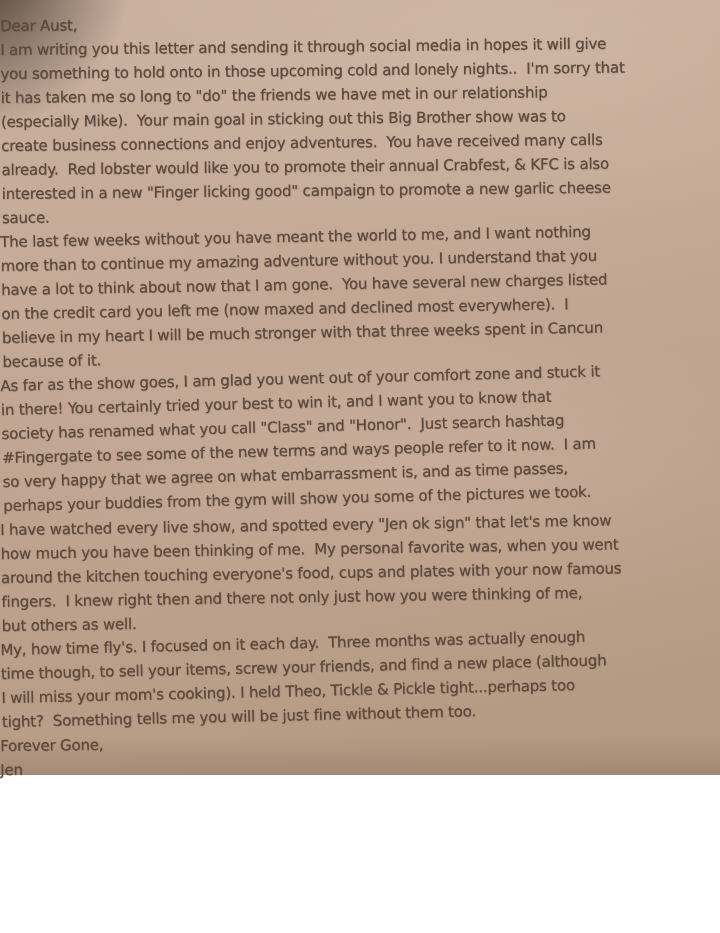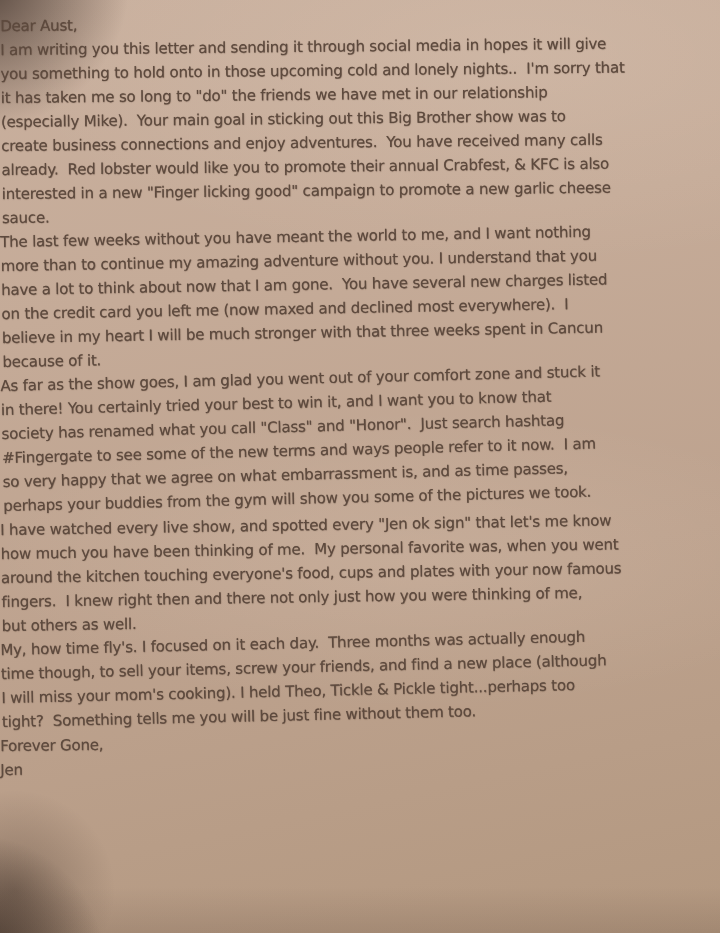--- a/index.html
+++ b/index.html
@@ -8,21 +8,21 @@
     width: 720px;
     height: 933px;
     overflow: hidden;
     font-family: "DejaVu Sans", "Liberation Sans", sans-serif;
   }
 
   
   .photo {
     position: relative;
     width: 720px;
-    height: 933px;
+    height: 775px;
     background:
       radial-gradient(circle 150px at -20px -20px, rgba(28,17,13,.68), rgba(28,17,13,0) 100%),
       radial-gradient(circle 130px at -25px 965px, rgba(22,13,10,.65), rgba(22,13,10,0) 100%),
       radial-gradient(circle 100px at 15px 890px, rgba(40,26,20,.30), rgba(40,26,20,0) 100%),
       radial-gradient(ellipse 430px 150px at 58% 60%, rgba(255,238,222,.12), rgba(255,238,222,0) 100%),
       radial-gradient(ellipse 520px 210px at 72% 6%, rgba(255,241,227,.12), rgba(255,241,227,0) 100%),
       linear-gradient(to top, rgba(58,38,28,.14), rgba(58,38,28,0) 5%),
       linear-gradient(168deg, #c9b09e 0%, #c5ab98 30%, #bda28e 62%, var(--paper, #b39880) 100%);
   }
 

